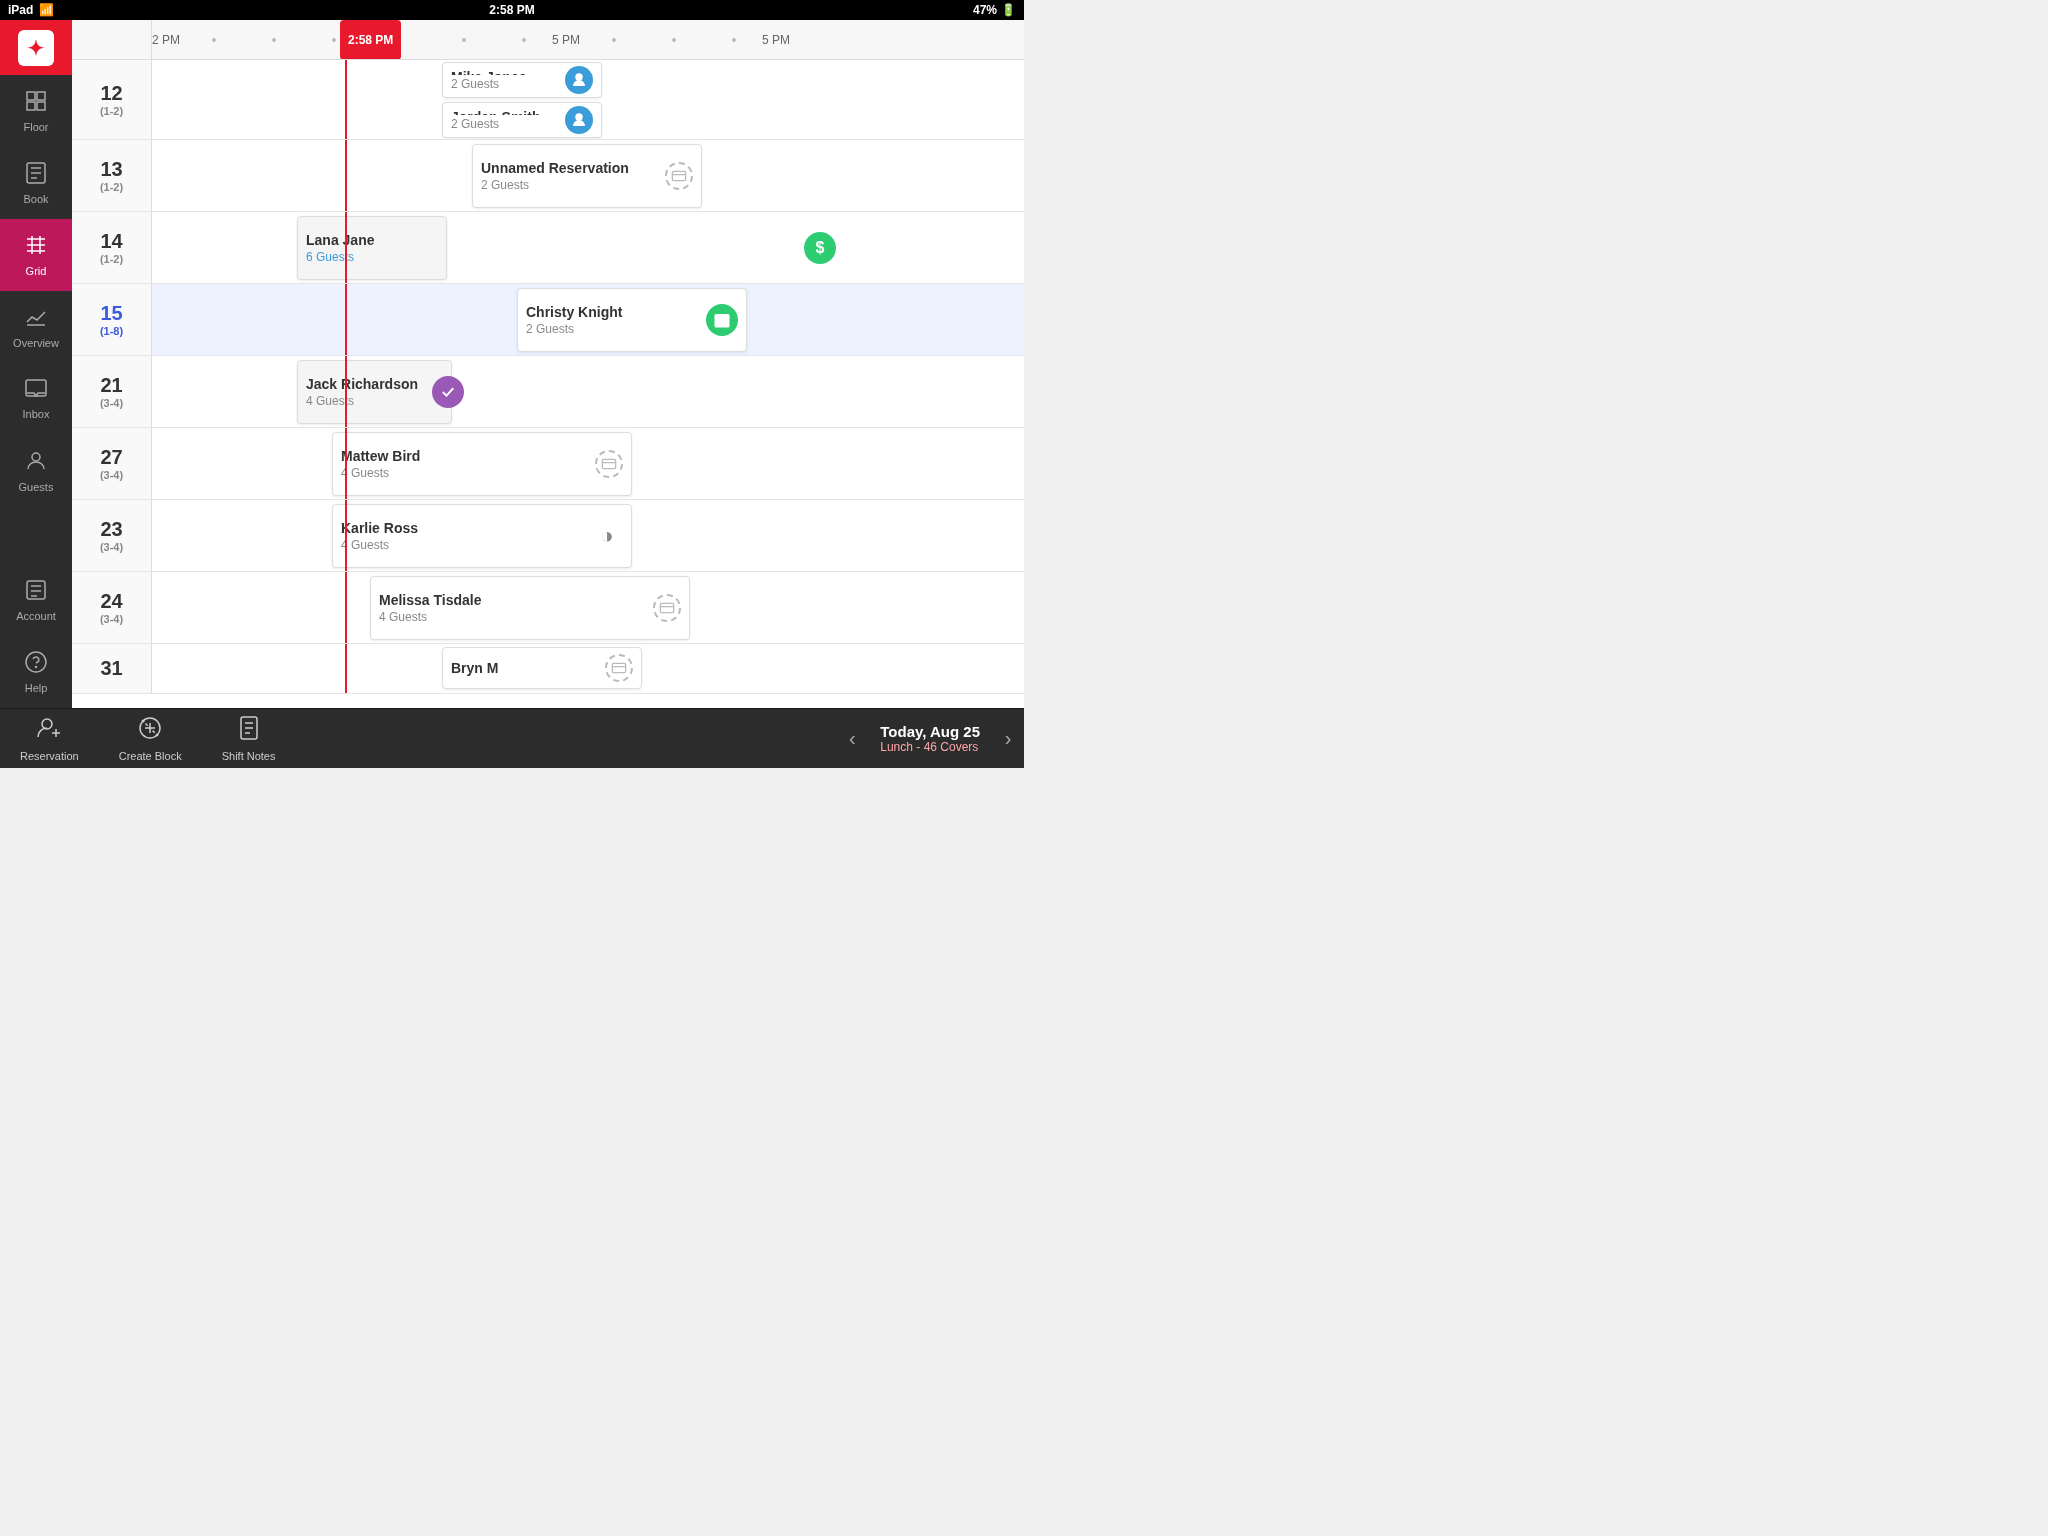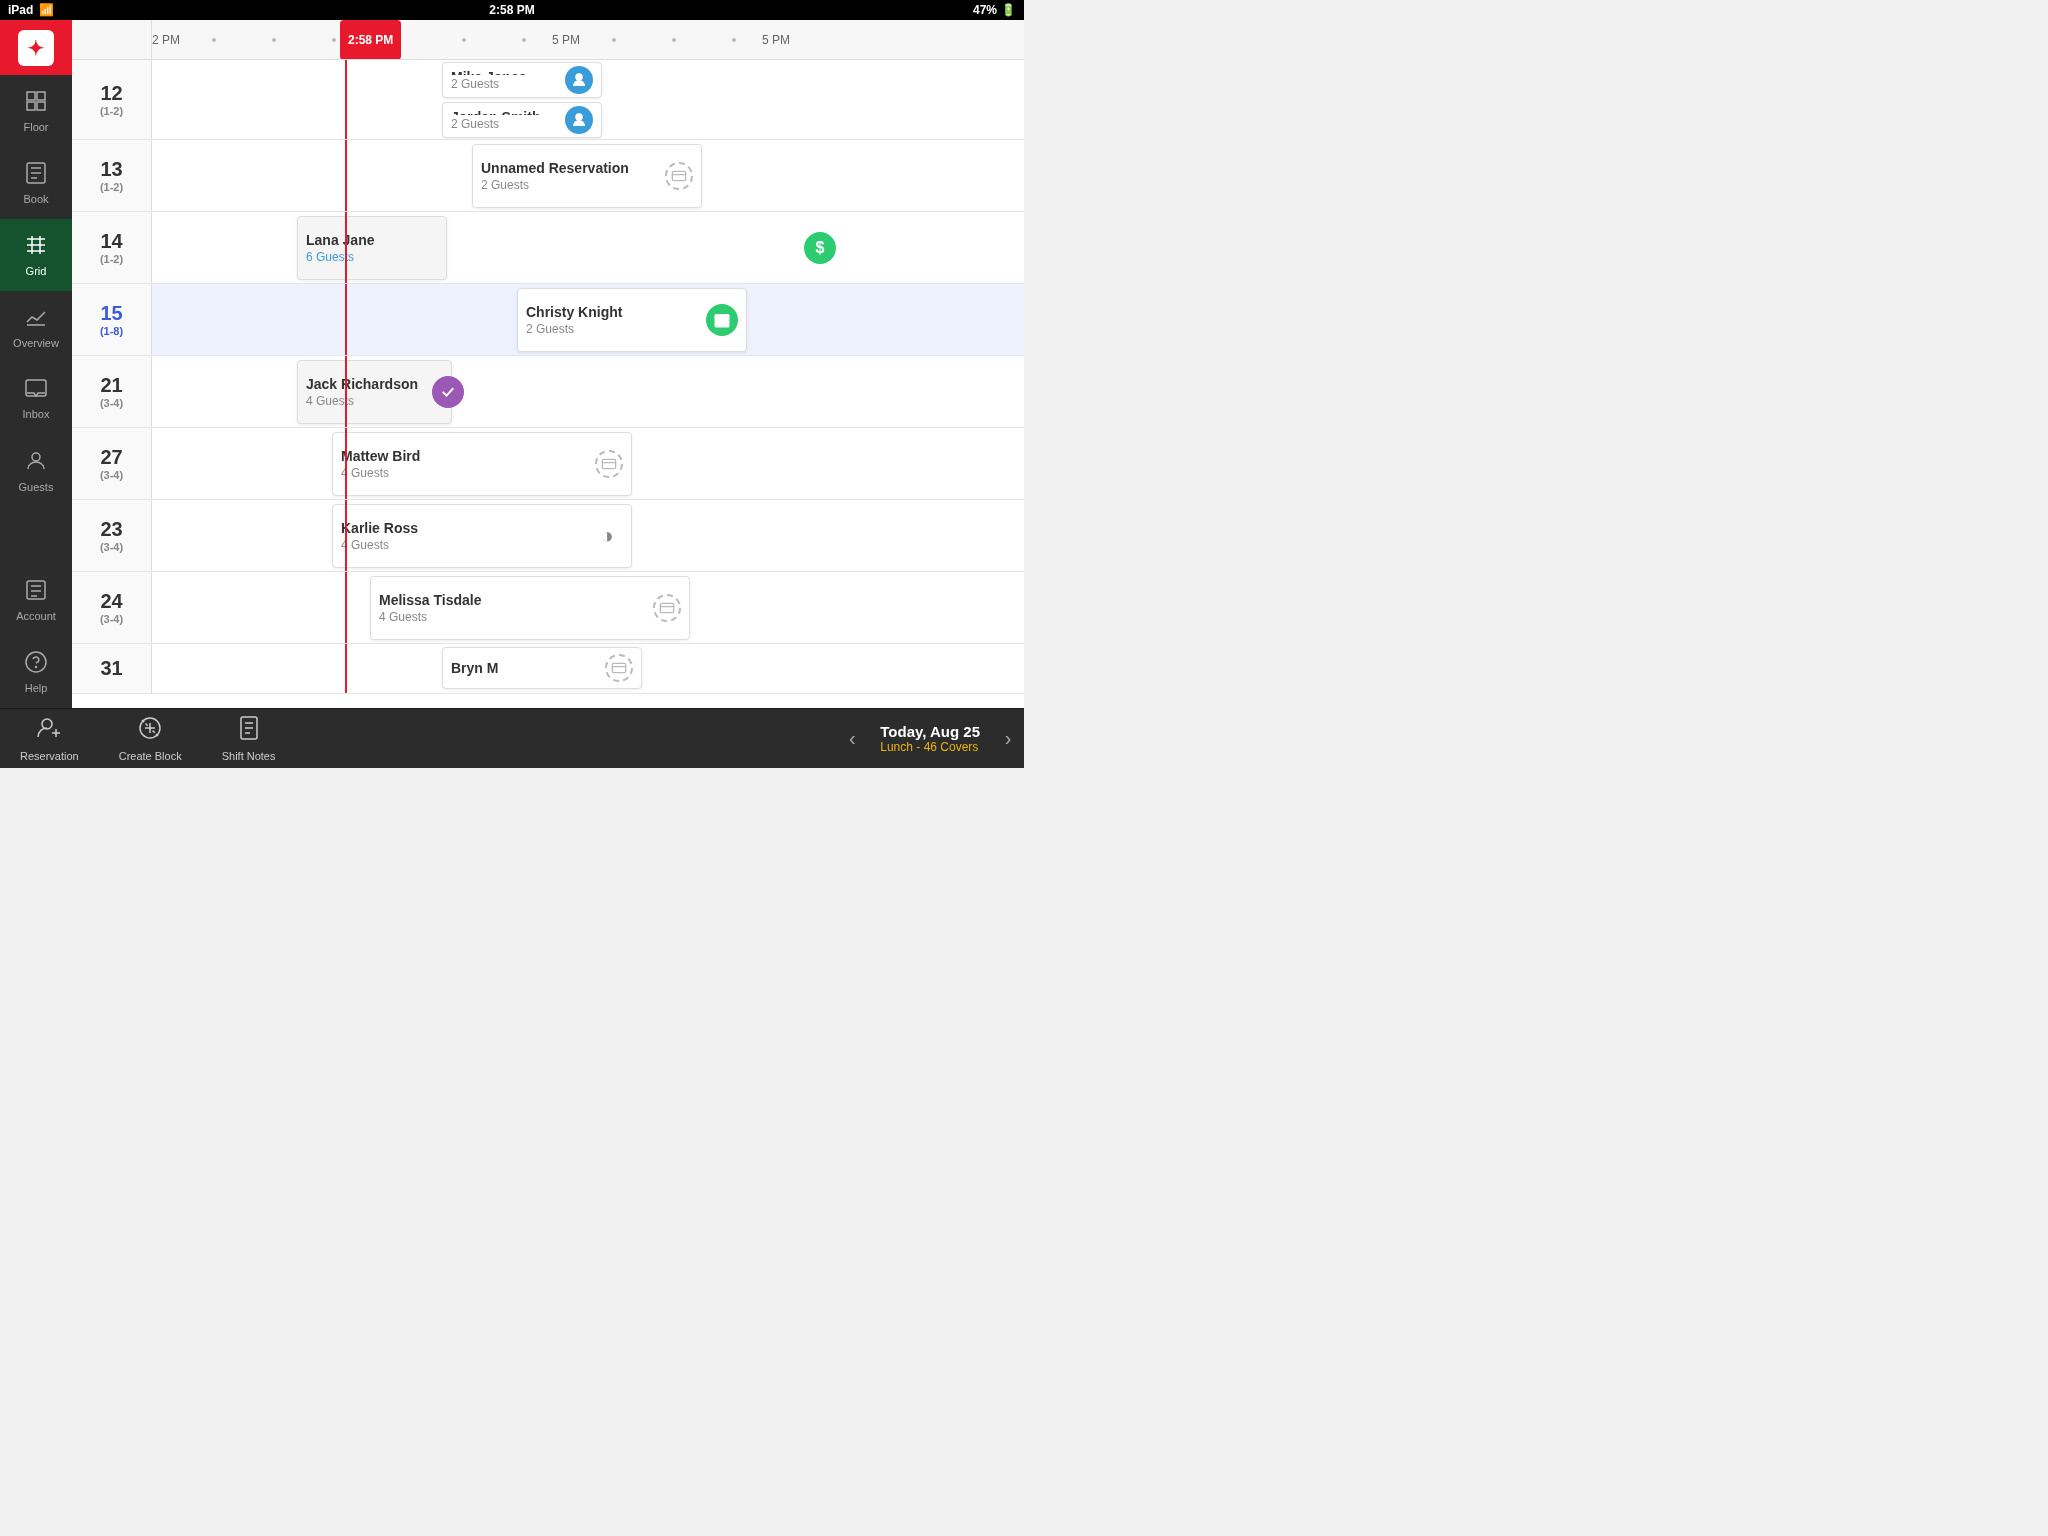--- a/index.html
+++ b/index.html
@@ -75,21 +75,21 @@
       height: 72px;
       display: flex;
       flex-direction: column;
       align-items: center;
       justify-content: center;
       color: #aaa;
       cursor: pointer;
       gap: 4px;
       font-size: 11px;
     }
-    .sidebar-item.active { color: #fff; background: #14532d; }
+    .sidebar-item.active { color: #fff; background: #be185d; }
 
     .sidebar-icon {
       font-size: 22px;
       line-height: 1;
     }
 
     .sidebar-spacer { flex: 1; }
 
     
     #timeline-container {
@@ -287,21 +287,21 @@
       font-size: 20px;
       color: #aaa;
       cursor: pointer;
     }
 
     .toolbar-center .date-info {
       text-align: left;
     }
 
     .toolbar-center .date-main { font-size: 15px; font-weight: 700; color: white; }
-    .toolbar-center .date-sub { font-size: 12px; color: #eab308; }
+    .toolbar-center .date-sub { font-size: 12px; color: #fca5a5; }
 
     .toolbar-right {
       display: flex;
       flex: 1;
       justify-content: flex-end;
       gap: 0;
     }
 
     
     .time-dot {

